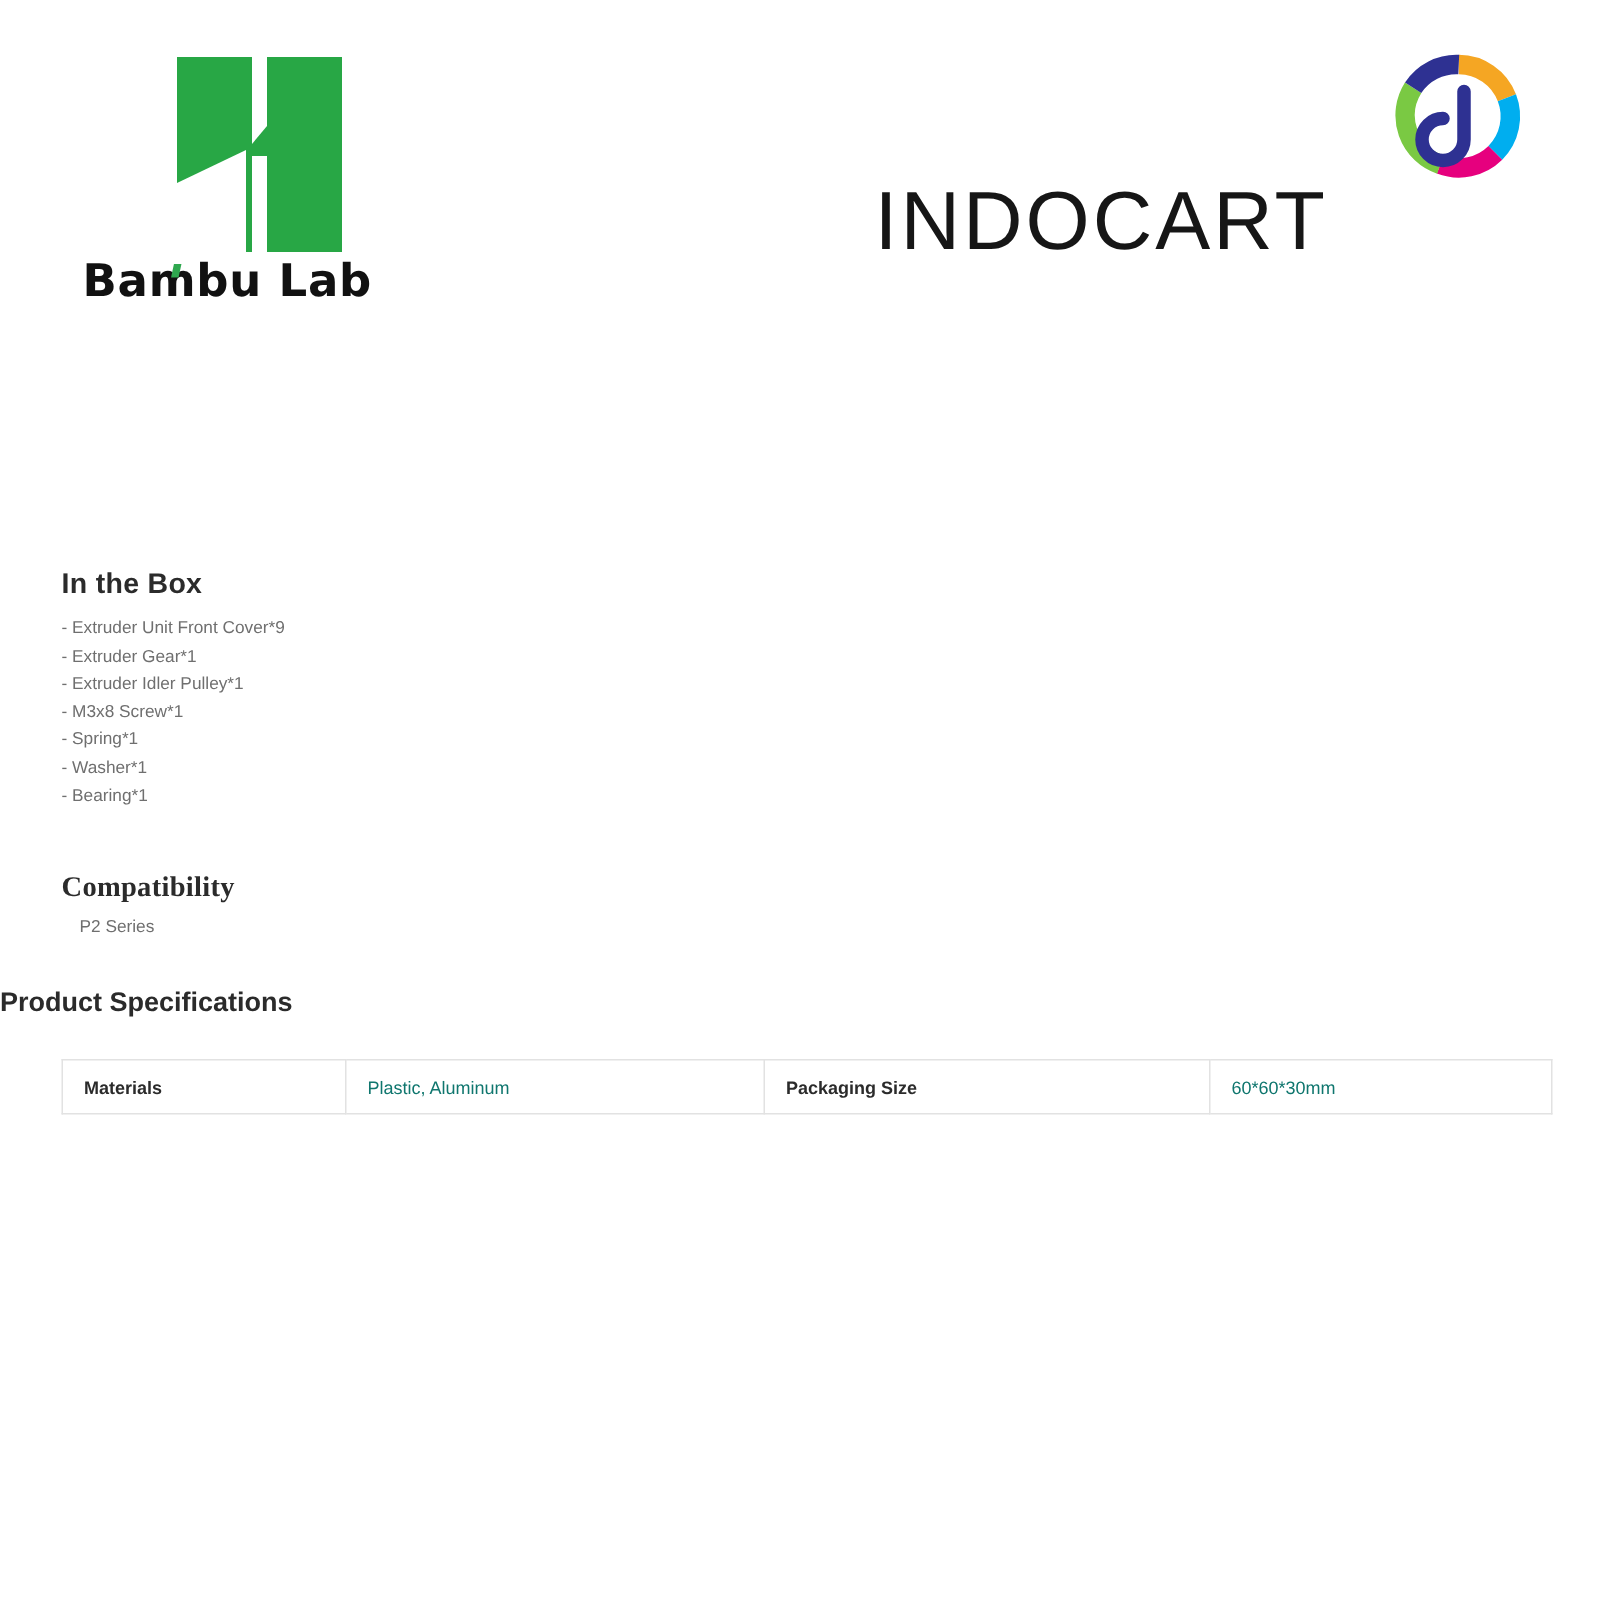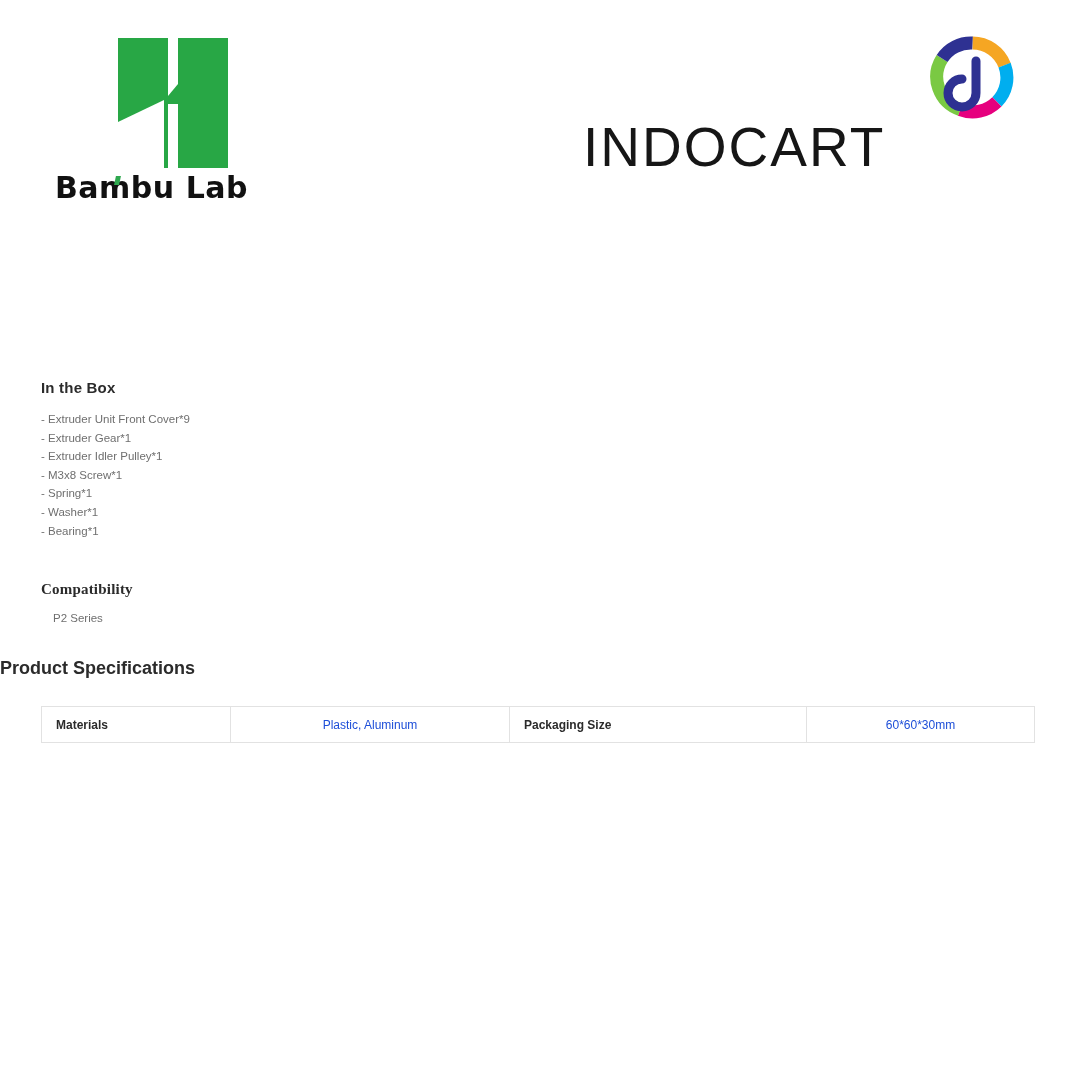--- a/index.html
+++ b/index.html
@@ -84,21 +84,21 @@
     position: absolute;
     left: 355px;
     top: 0px;
     width: 85px;
     height: 85px;
   }
 
   
   .section-title {
     position: absolute;
-    font-size: 15px;
+    font-size: 19px;
     font-weight: bold;
     color: #2b2b2b;
     letter-spacing: 0.2px;
   }
   .in-the-box-title { left: 41px; top: 379px; }
   .compat-title { left: 41px; top: 581px; font-family: Liberation Serif, serif; }
 
   .box-list {
     position: absolute;
     left: 41px;
@@ -148,22 +148,21 @@
     font-size: 12px;
     padding: 0 14px;
     vertical-align: middle;
   }
   .spec-table td.label {
     font-weight: bold;
     color: #2b2b2b;
     text-align: left;
   }
   .spec-table td.value {
-    color: #1d4ed8;
-    text-align: center;
+    color: #0f766e;
   }
   .col-a { width: 189px; }
   .col-b { width: 279px; }
   .col-c { width: 297px; }
   .col-d { width: 228px; }
 </style>
 </head>
 <body>
 
 <div class="header">

